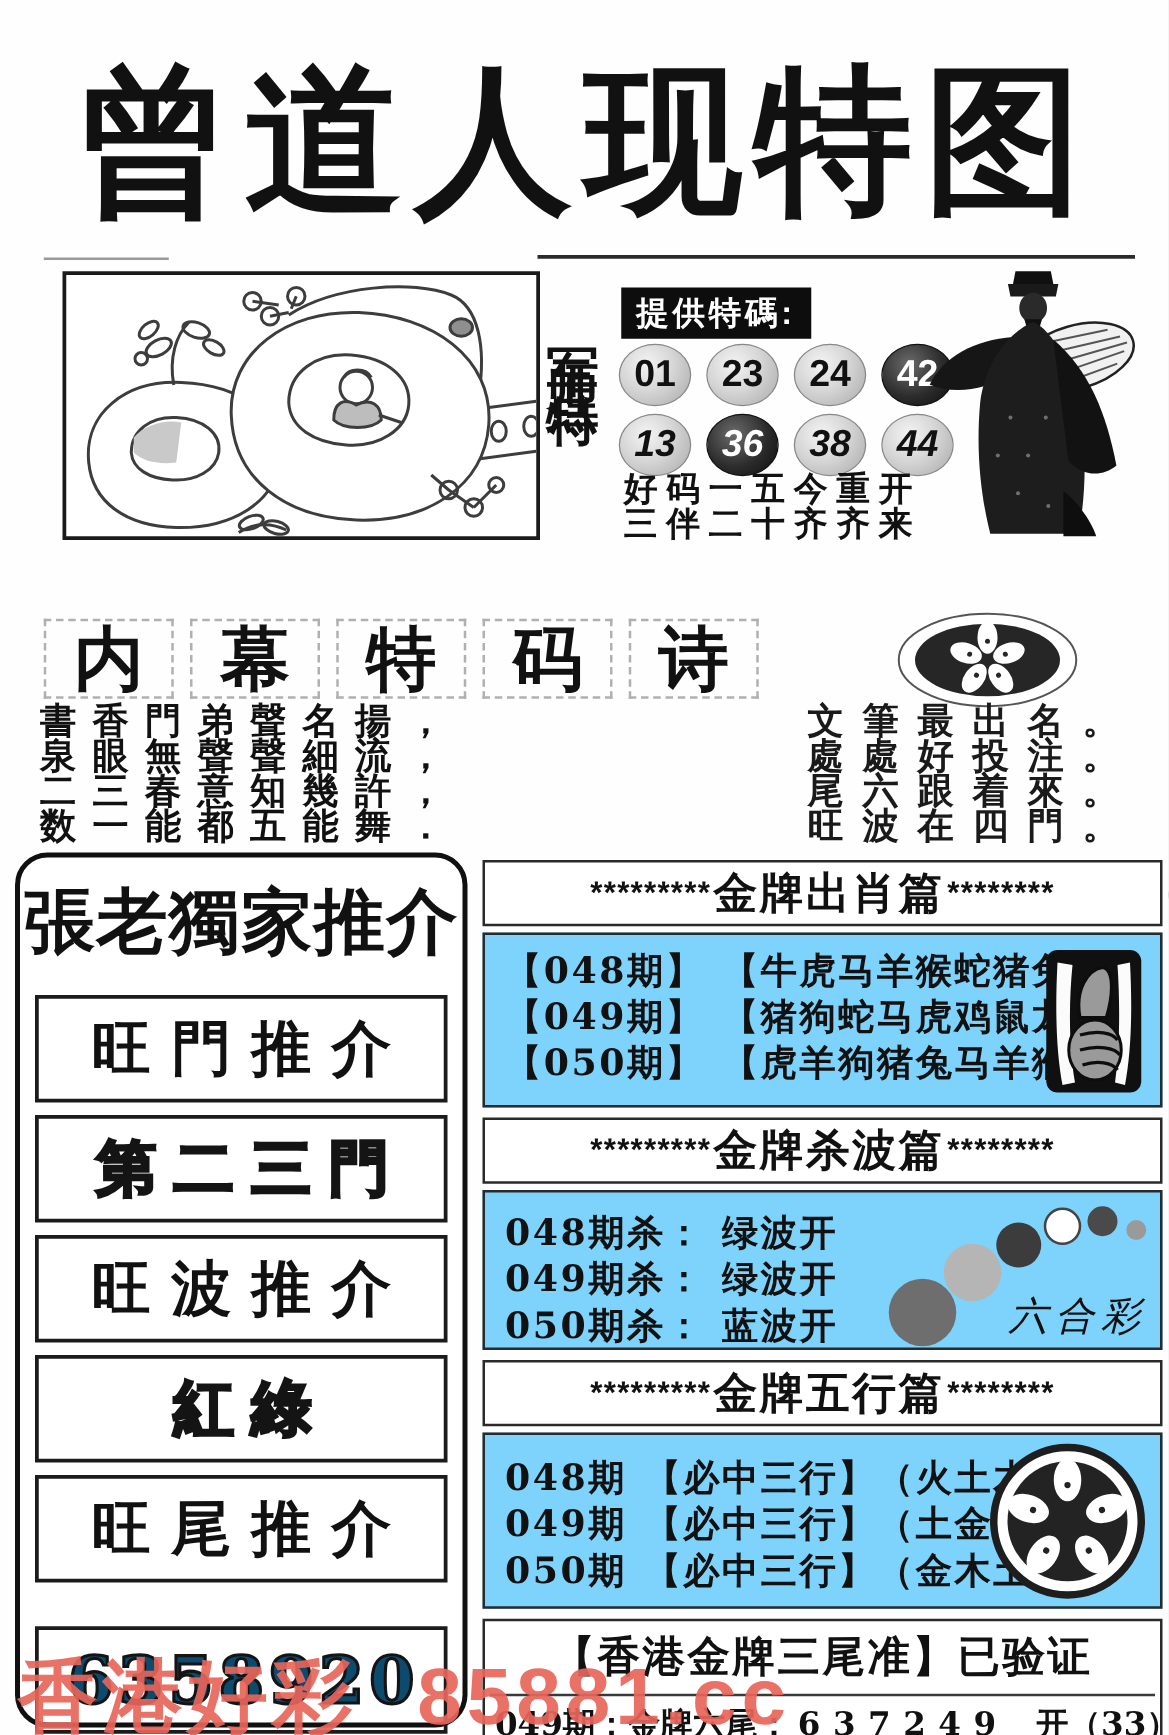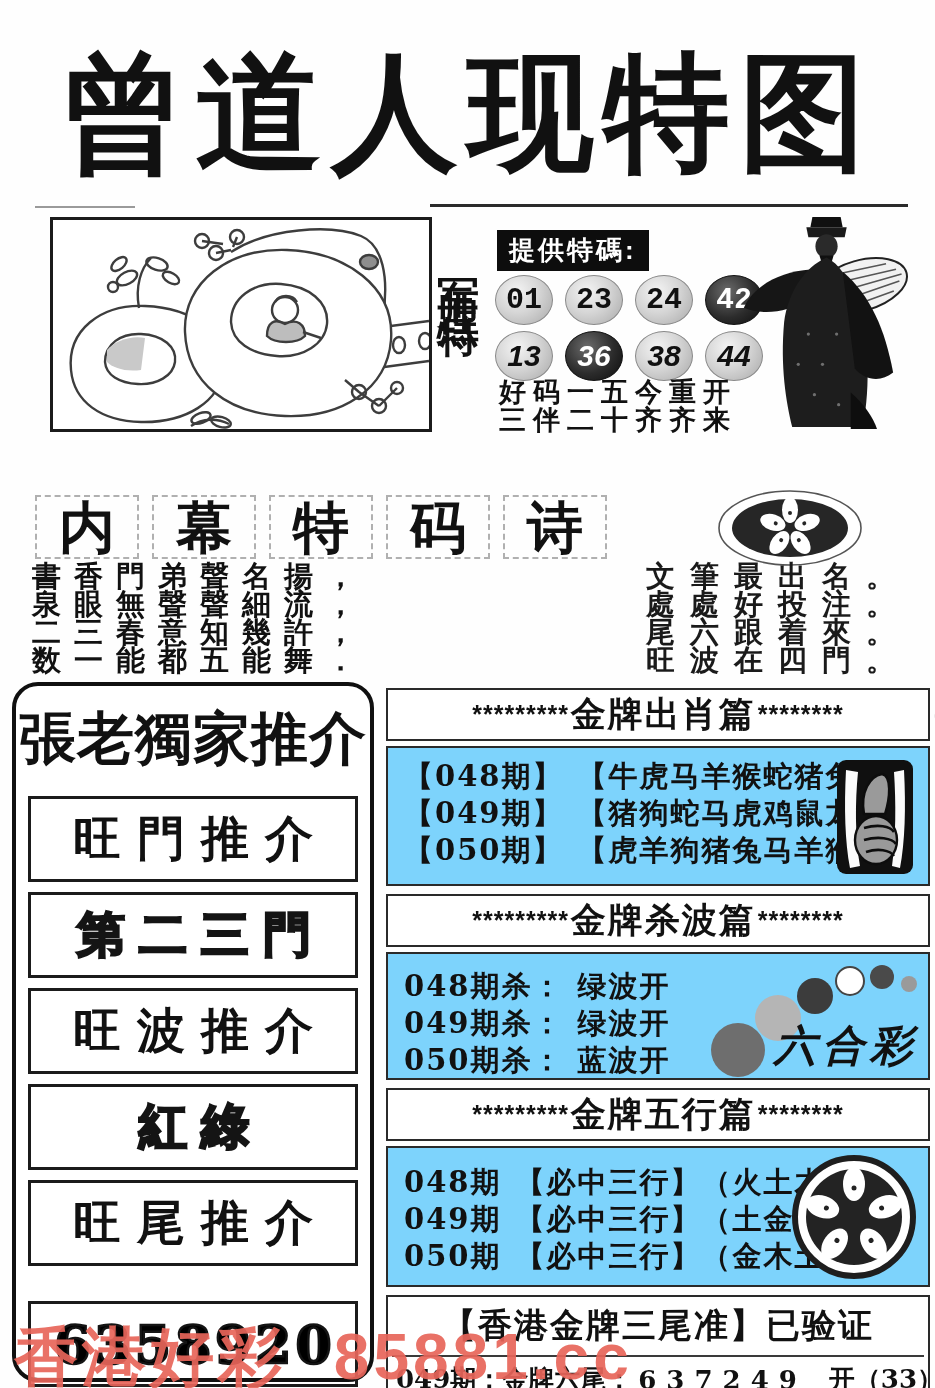--- a/index.html
+++ b/index.html
@@ -29,21 +29,21 @@
   .advisor-vertical{
     position:absolute; top:32px; left:0; height:200px;
     writing-mode:vertical-rl; font-family:"DejaVu Serif", serif;
     font-size:42px; font-weight:900; letter-spacing:12px; line-height:1;
   }
   .provide-box{
     position:absolute; top:17px; left:60px; background:#0d0d0d; color:#fff;
     font-size:26px; font-weight:800; padding:3px 12px; letter-spacing:3px;
   }
   .ball-row{ position:absolute; left:58px; display:flex; gap:12px; }
-  .ball-row.r1{ top:62px;font-family:Liberation Mono, monospace; } .ball-row.r2{ top:118px;font-style:italic; }
+  .ball-row.r1{ top:62px; } .ball-row.r2{ top:118px;font-style:italic; }
   .ball{
     width:58px; height:50px; border-radius:50%;
     background:radial-gradient(circle at 38% 32%, #f4f4f4 0%, #d6d6d6 45%, #a8a8a8 100%);
     border:1px solid #888; display:flex; align-items:center; justify-content:center;
     font-size:30px; font-weight:800; color:#111;
   }
   .ball.dark{
     background:radial-gradient(circle at 38% 32%, #6b6b6b 0%, #2c2c2c 55%, #0c0c0c 100%);
     color:#fff; border-color:#111;
   }
@@ -75,41 +75,41 @@
     text-align:center; font-size:57px; font-weight:700; letter-spacing:1px;
     font-family:"DejaVu Serif", serif; line-height:88px; height:92px; white-space:nowrap;
   }
   .left-box{
     margin:10px 12px 0 12px; height:86px; border:3px solid #1b1b1b;
     display:flex; align-items:center; justify-content:center;
     font-size:48px; font-weight:800; letter-spacing:16px; text-indent:16px;
     font-family:"DejaVu Serif", serif; white-space:nowrap;
   }
   .left-box.outline{
-    color:#000000; -webkit-text-stroke:2.5px #141414; letter-spacing:14px;
+    color:#0c4a6e; -webkit-text-stroke:2.5px #141414; letter-spacing:14px;
   }
   .left-box.numbers{ font-size:52px; letter-spacing:4px; text-indent:4px;margin-top:35px; }
 
   
   .right-panel{ position:absolute; top:682px; left:386px; width:544px; height:706px; }
   .sec-header{
     position:relative; height:53px; border:2px solid #2a2a2a; background:#fff;
     display:flex; align-items:center; justify-content:center; white-space:nowrap;
   }
   .sec-header .stars{ font-size:25px; font-weight:700; letter-spacing:1px; }
   .sec-header .sec-title{ font-size:35px; font-weight:900; letter-spacing:2px; padding:0 2px;
     font-family:"DejaVu Serif", serif; }
   .sec-content{ position:relative; border:2px solid #2a2a2a; background:#7dd3fc; margin-top:5px; }
   .sec-content .rows{ padding:10px 0 0 16px; }
   .row{ display:flex; gap:14px; font-size:29px; font-weight:800; line-height:37px;
     letter-spacing:2px; white-space:nowrap; font-family:"DejaVu Serif", serif; }
   .m-top6{ margin-top:6px; } .m-top8{ margin-top:8px; }
   .fist-icon{ position:absolute; top:6px; right:12px; width:82px; height:126px; }
   .waves-graphic{ position:absolute; top:4px; right:2px; width:218px; height:120px; }
-  .lottery-label{ position:absolute; right:10px; bottom:4px; font-size:42px; font-weight:700;
+  .lottery-label{ position:absolute; right:10px; bottom:4px; font-size:31px; font-weight:400;
     font-style:italic; letter-spacing:6px; font-family:"DejaVu Serif", serif; }
   .flower-emblem{ position:absolute; top:3px; right:10px; width:128px; height:132px; }
   .scribble{ position:absolute; right:-44px; top:6px; width:44px; height:44px; }
 
   .footer-box{ border:2px solid #2a2a2a; background:#fff; margin-top:8px; height:97px; position:relative; }
   .verified-title{ text-align:center; font-size:34px; font-weight:900; letter-spacing:2px;
     padding-top:6px; font-family:"DejaVu Serif", serif; white-space:nowrap; }
   .footer-divider{ height:2px; background:#3a3a3a; margin:6px 4px 0 4px; }
   .result-line{ display:flex; align-items:center; padding:5px 6px 0 8px; font-size:26px;
     font-weight:800; white-space:nowrap; font-family:"DejaVu Serif", serif; }

